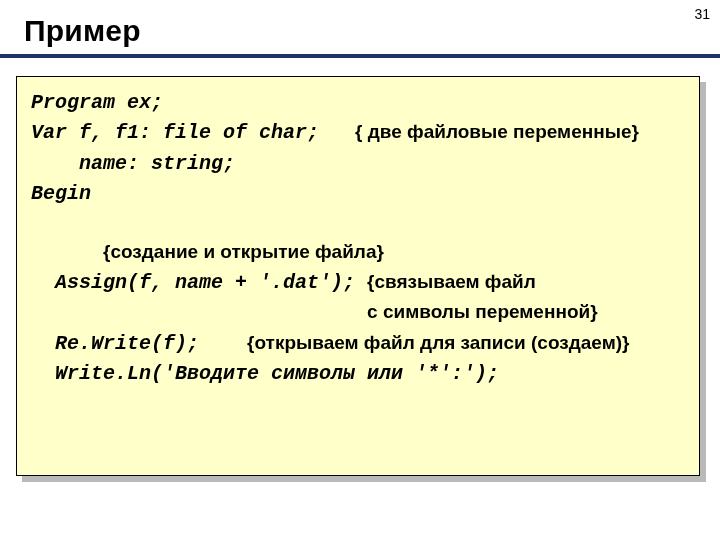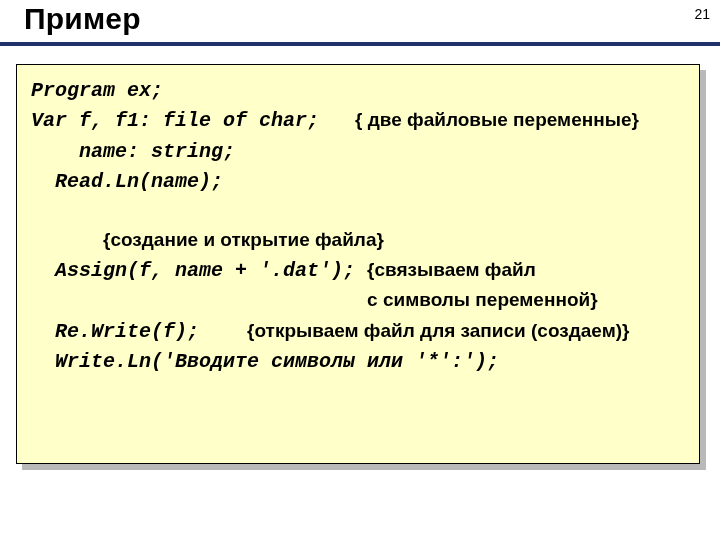--- a/index.html
+++ b/index.html
@@ -22,21 +22,21 @@
     position: absolute;
     top: 6px;
     right: 10px;
     font-size: 14px;
     color: #000;
   }
   .title {
     font-weight: 700;
     font-size: 30px;
     color: #000;
-    padding: 2px 0 6px 24px;
+    padding: 14px 0 6px 24px;
     letter-spacing: 0.2px;
   }
   .rule {
     height: 4px;
     background: #20306a;
     margin: 0 0 18px 0;
     width: 100%;
   }
   .code-shadow {
     margin: 0 20px 4px 16px;
@@ -73,37 +73,37 @@
     font-style: normal;
     font-weight: 700;
     font-size: 19px;
   }
   .blank { height: 28px; }
 </style>
 </head>
 <body>
 
 <div class="slide">
-  <div class="pagenum">21</div>
+  <div class="pagenum">31</div>
   <div class="title">Пример</div>
   <div class="rule"></div>
 
   <div class="code-shadow">
     <div class="code-box">
 
       <div class="line"><span class="mono-i">Program ex;</span></div>
 
       <div class="line"><span class="mono-i">Var f, f1: file of char;   </span><span class="cmt">{ две файловые переменные}</span></div>
 
 
       <div class="line"><span class="mono-i">    name: string;</span></div>
 
+      <div class="line"><span class="mono-i">Begin</span></div>
 
 
-      <div class="line"><span class="mono-i">  Read.Ln(name);</span></div>
 
       <div class="blank"></div>
 
       <div class="line"><span class="mono-i">      </span><span class="cmt">{создание и открытие файла}</span></div>
 
       <div class="line"><span class="mono-i">  Assign(f, name + '.dat'); </span><span class="cmt">{связываем файл</span></div>
 
       <div class="line"><span class="mono-i">                            </span><span class="cmt">с символы переменной}</span></div>
 
       <div class="line"><span class="mono-i">  Re.Write(f);    </span><span class="cmt">{открываем файл для записи (создаем)}</span></div>

